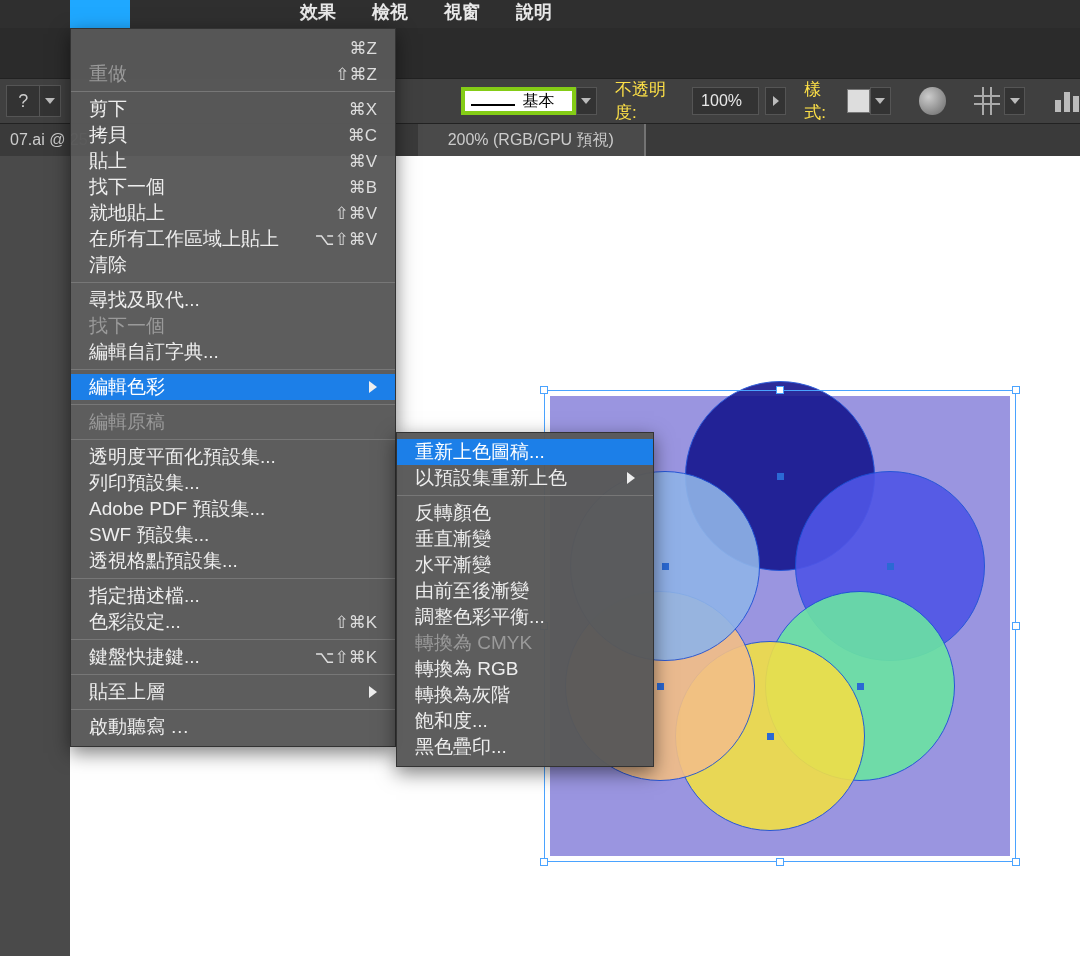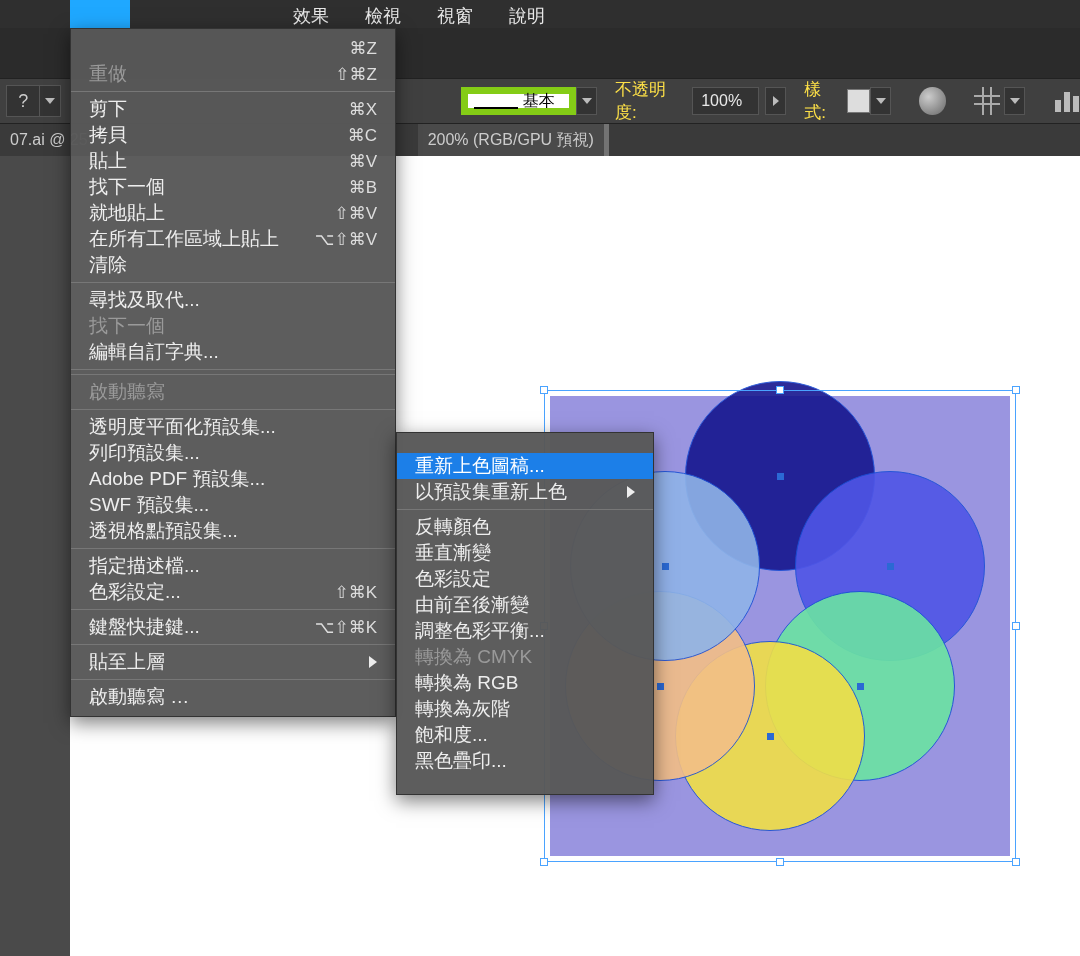--- a/index.html
+++ b/index.html
@@ -15,21 +15,21 @@
   .menubar {
     position: absolute; top: 0; left: 0; right: 0; height: 28px;
     background: #2f2f2f; display: flex; align-items: center;
     padding-left: 70px;
   }
   .menubar .active-tab {
     position: absolute; left: 70px; top: 0; width: 60px; height: 28px;
     background: #1fa8ff;
   }
   .menubar .mitem { margin-left: 30px; font-size: 18px; cursor: default; }
-  .menubar .right-group { display:flex; position:absolute; left:275px; top:0; height:28px; align-items:flex-end; }
+  .menubar .right-group { display:flex; position:absolute; left:282px; top:0; height:28px; align-items:flex-start;font-weight:bold; }
   .menubar .right-group .mitem { margin: 0 18px; }
 
   
   .strip2 {
     position:absolute; top:28px; left:0; right:0; height:50px;
     background:#2b2b2b;
   }
 
   
   .optionsbar {
@@ -38,21 +38,21 @@
     display:flex; align-items:center; padding-left:6px;
   }
   .help-btn {
     width:36px; height:32px; background:#333; border:1px solid #555;
     display:flex; align-items:center; justify-content:center; color:#ccc;
   }
   .dd-caret { width:22px; height:32px; background:#333; border:1px solid #555; border-left:none;
     display:flex; align-items:center; justify-content:center; }
   .caret-down { width:0;height:0;border-left:5px solid transparent;border-right:5px solid transparent;border-top:6px solid #bbb; }
   .stroke-swatch {
-    margin-left:400px; width:120px; height:28px; background:#fff; border:7px solid #84cc16;
+    margin-left:400px; width:120px; height:28px; background:#fff; border:4px solid #84cc16;
     display:flex; align-items:center; justify-content:center; color:#000; font-size:16px;
     position:relative;
   }
   .stroke-swatch::before { content:""; position:absolute; left:6px; top:13px; width:44px; height:2px; background:#000; }
   .stroke-swatch span { margin-left:40px; }
   .dd2 { width:22px; height:28px; background:#333; border:1px solid #555; display:flex;align-items:center;justify-content:center; }
   .opt-label { margin-left:18px; font-size:17px; color:#fde047; }
   .pct-field { margin-left:8px; width:70px; height:28px; background:#333; border:1px solid #555;
     display:flex; align-items:center; justify-content:flex-start; padding-left:8px; font-size:16px; }
   .arrow-btn { width:22px; height:28px; background:#333; border:1px solid #555; display:flex;align-items:center;justify-content:center; margin-left:6px;}
@@ -70,21 +70,21 @@
   .align-icon div:nth-child(1){height:12px;} .align-icon div:nth-child(2){height:20px;} .align-icon div:nth-child(3){height:16px;}
 
   
   .doctabbar {
     position:absolute; top:124px; left:0; right:0; height:32px;
     background:#3a3a3a; display:flex; align-items:center;
     font-size:16px; color:#ccc;
   }
   .doctab-left { padding:0 10px; }
   .doctab-right { background:#4a4a4a; height:100%; display:flex; align-items:center;
-    padding:0 10px; margin-left:320px; border-right:5px solid #737373; }
+    padding:0 30px; margin-left:320px; border-right:2px solid #737373; }
 
   
   .canvas {
     position:absolute; top:156px; left:70px; right:0; bottom:0;
     background:#fff;
   }
   .artboard {
     position:absolute; left:480px; top:240px; width:460px; height:460px;
     background:#9a95e0;
   }
@@ -107,21 +107,21 @@
   }
   .menu .row.disabled { color:#9a9a9a; }
   .menu .row.highlight { background:#1c7fe8; color:#fff; }
   .menu .sep { height:1px; background:#777; margin:4px 0; }
   .menu .short { color:#ddd; font-size:17px; margin-left:30px; }
   .menu .arrow { margin-left:auto; }
   .menu .arrow::after { content:""; display:inline-block; width:0;height:0;
     border-top:6px solid transparent;border-bottom:6px solid transparent;border-left:8px solid #eee; }
 
   .menu1 { left:70px; top:28px; width:326px; padding:6px 0; }
-  .menu2 { left:396px; top:432px; width:258px; padding:20px 0; }
+  .menu2 { left:396px; top:432px; width:258px; padding:6px 0; }
 
 </style>
 </head>
 <body>
 
 <div class="menubar">
   <div class="active-tab"></div>
   <div class="right-group">
     <div class="mitem">效果</div>
     <div class="mitem">檢視</div>
@@ -243,23 +243,27 @@
   <div class="row">
       <span>尋找及取代...</span>
     </div>
   <div class="row disabled">
       <span>找下一個</span>
     </div>
   <div class="row">
       <span>編輯自訂字典...</span>
     </div>
   <div class="sep"></div>
-  <div class="sep"></div>
-  <div class="row disabled">
-      <span>啟動聽寫</span>
+  <div class="row highlight">
+      <span>編輯色彩</span>
+      <span class="arrow"></span>
+    </div>
+  <div class="sep"></div>
+  <div class="row disabled">
+      <span>編輯原稿</span>
     </div>
   <div class="sep"></div>
   <div class="row">
       <span>透明度平面化預設集...</span>
     </div>
   <div class="row">
       <span>列印預設集...</span>
     </div>
   <div class="row">
       <span>Adobe PDF 預設集...</span>
@@ -303,21 +307,21 @@
       <span class="arrow"></span>
     </div>
   <div class="sep"></div>
   <div class="row">
       <span>反轉顏色</span>
     </div>
   <div class="row">
       <span>垂直漸變</span>
     </div>
   <div class="row">
-      <span>色彩設定</span>
+      <span>水平漸變</span>
     </div>
   <div class="row">
       <span>由前至後漸變</span>
     </div>
   <div class="row">
       <span>調整色彩平衡...</span>
     </div>
   <div class="row disabled">
       <span>轉換為 CMYK</span>
     </div>

